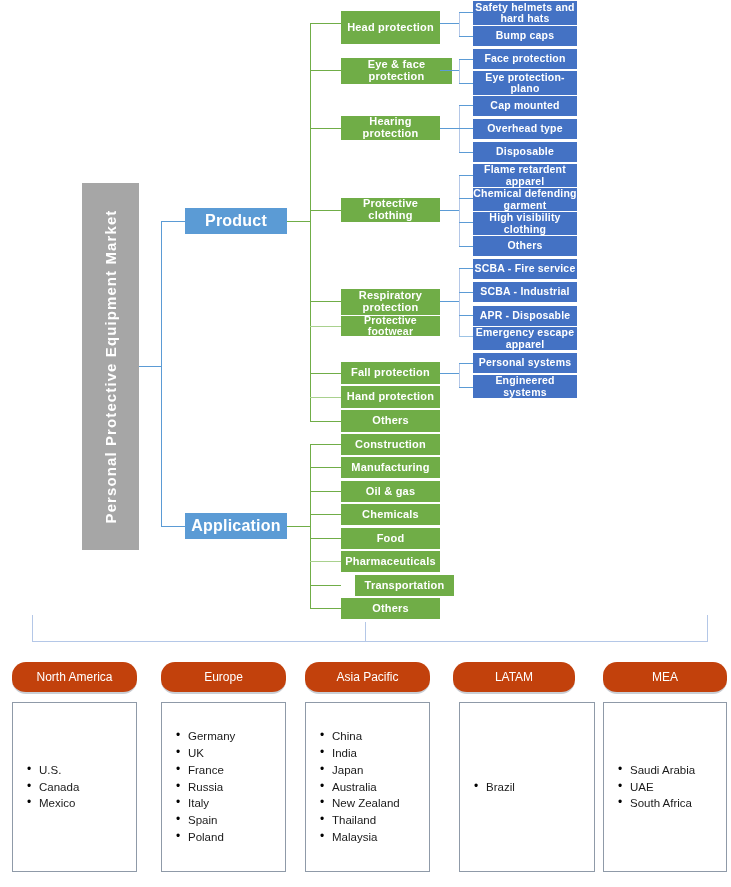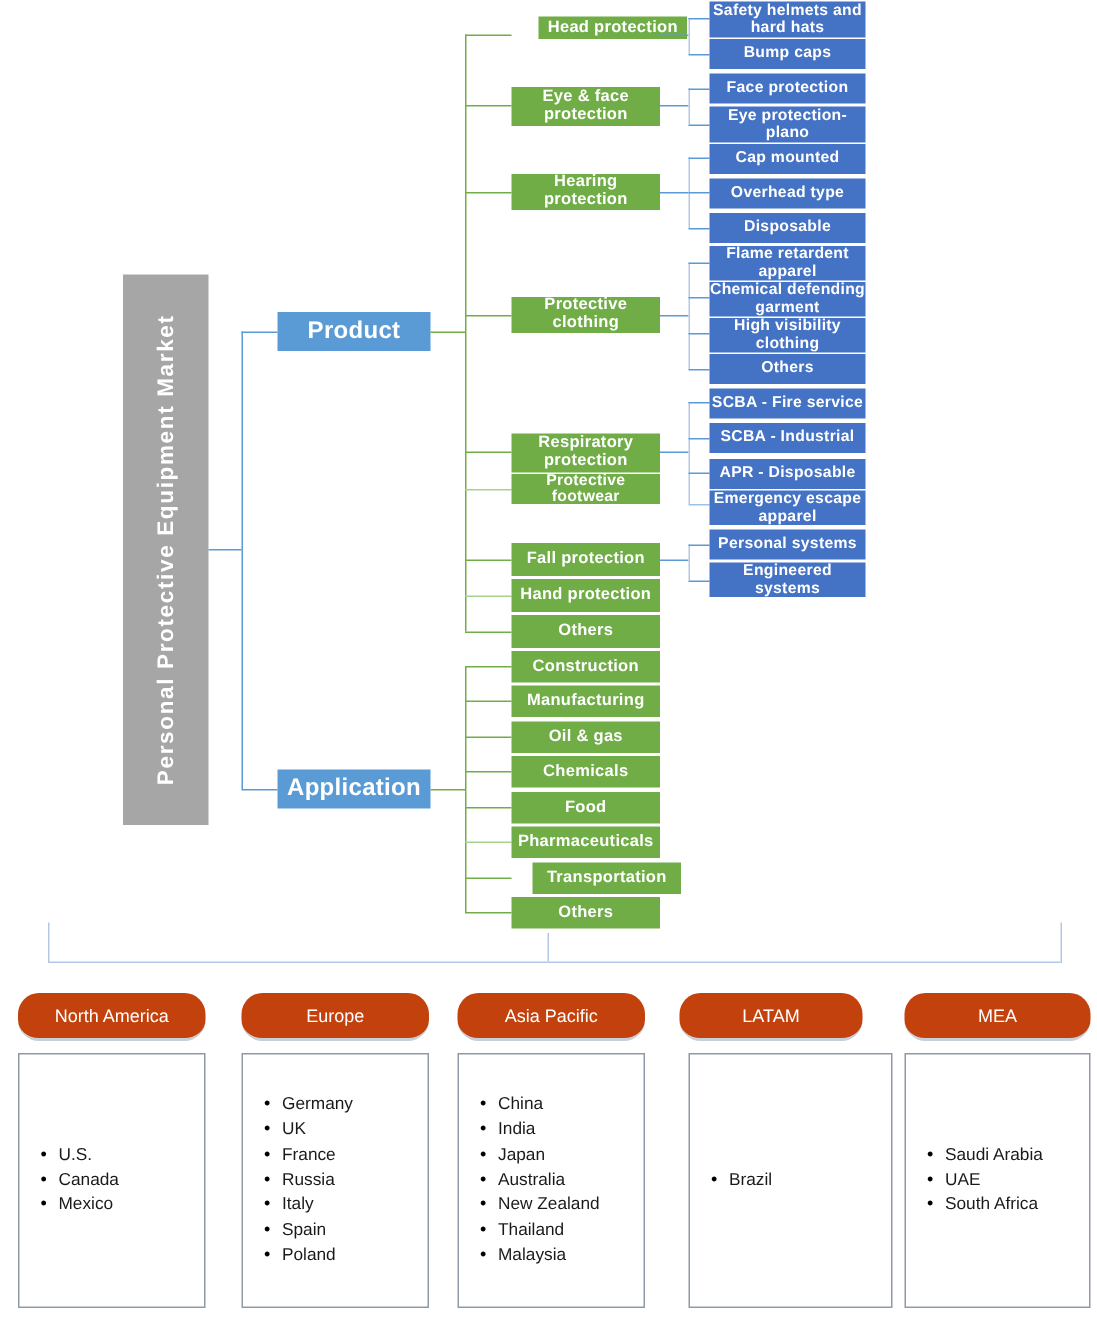--- a/index.html
+++ b/index.html
@@ -136,24 +136,24 @@
   <div class="ln ln-h c-green" style="left:310px; top:23px;  width:31px;"></div>
   <div class="ln ln-h c-green" style="left:310px; top:70px;  width:31px;"></div>
   <div class="ln ln-h c-green" style="left:310px; top:128px; width:31px;"></div>
   <div class="ln ln-h c-green" style="left:310px; top:210px; width:31px;"></div>
   <div class="ln ln-h c-green" style="left:310px; top:301px; width:31px;"></div>
   <div class="ln ln-h c-lgreen" style="left:310px; top:326px; width:31px;"></div>
   <div class="ln ln-h c-green" style="left:310px; top:373px; width:31px;"></div>
   <div class="ln ln-h c-lgreen" style="left:310px; top:397px; width:31px;"></div>
   <div class="ln ln-h c-green" style="left:310px; top:421px; width:31px;"></div>
 
-  <div class="node lvl2" style="left:359px; top:11px; width:99px; height:15px;">
+  <div class="node lvl2" style="left:341px; top:11px; width:99px; height:33px;">
     <span>Head protection</span>
   </div>
-  <div class="node lvl2" style="left:341px; top:58px; width:99px; height:26px;">
+  <div class="node lvl2" style="left:341px; top:58px; width:111px; height:26px;">
     <span>Eye &amp; face protection</span>
   </div>
   <div class="node lvl2" style="left:341px; top:116px; width:99px; height:24px;">
     <span>Hearing protection</span>
   </div>
   <div class="node lvl2" style="left:341px; top:198px; width:99px; height:24px;">
     <span>Protective clothing</span>
   </div>
   <div class="node lvl2" style="left:341px; top:289px; width:99px; height:26px;">
     <span>Respiratory protection</span>

